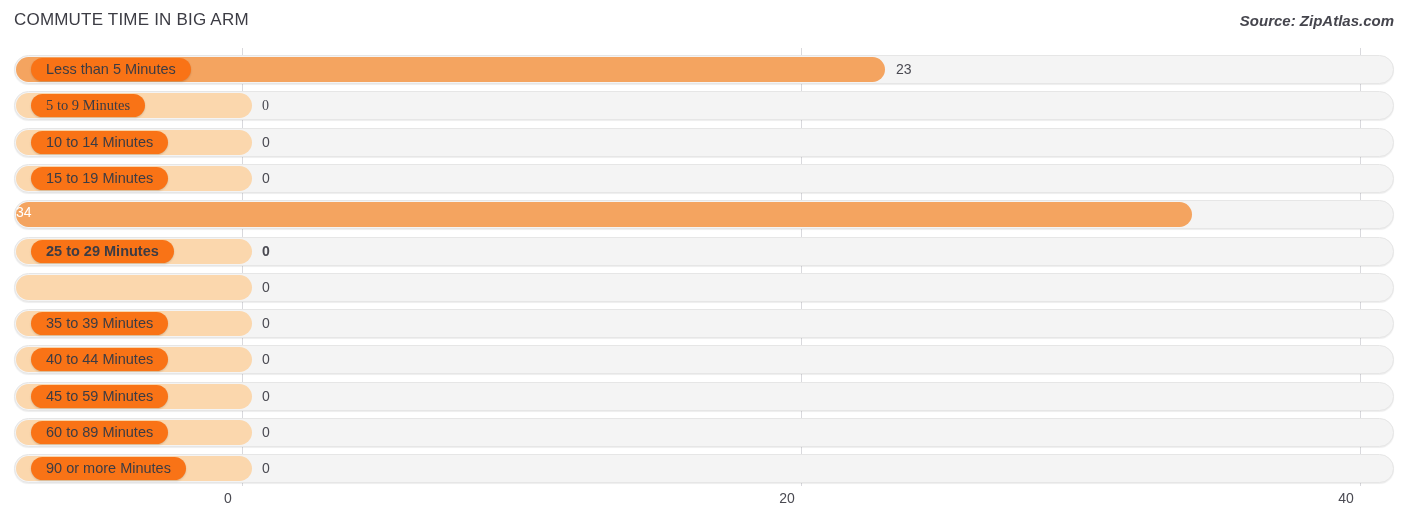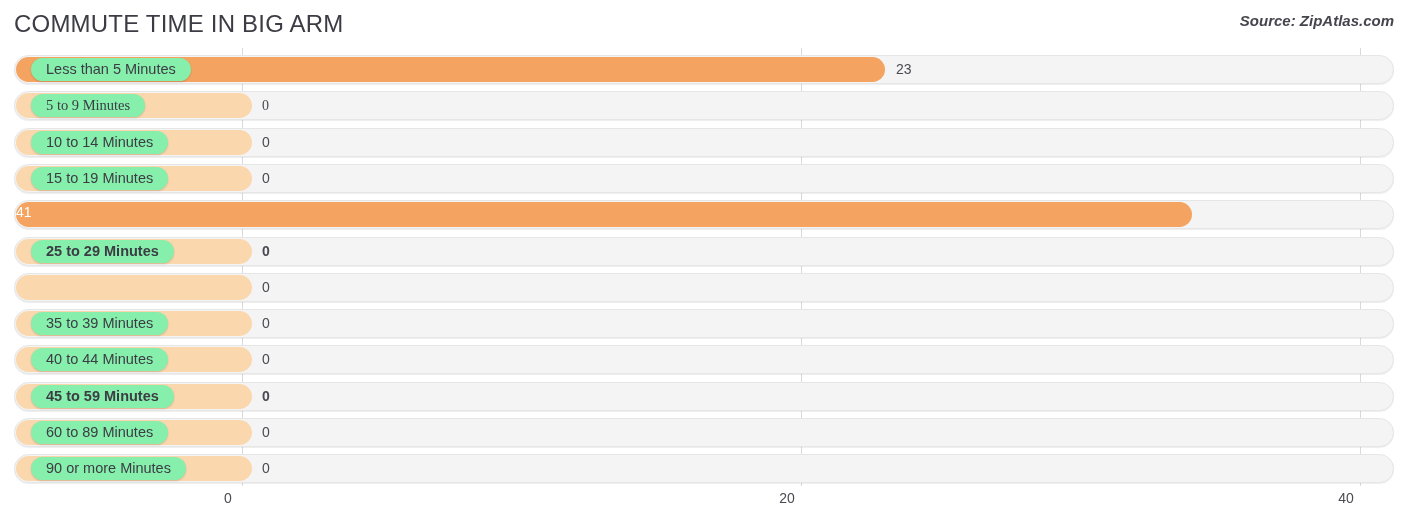--- a/index.html
+++ b/index.html
@@ -21,21 +21,21 @@
     position: absolute;
     left: 0;
     top: 0;
     width: 1406px;
     height: 48px;
   }
   #chart-title {
     position: absolute;
     left: 14px;
     top: 10px;
-    font-size: 24px;
+    font-size: 17px;
     font-weight: 400;
     letter-spacing: 0.2px;
     color: #3c3c44;
     white-space: nowrap;
   }
   #source-note {
     position: absolute;
     right: 12px;
     top: 12px;
     font-size: 15px;
@@ -123,21 +123,21 @@
     color: #4a4a52;
     white-space: nowrap;
   }
   .cat-label {
     position: absolute;
     left: 17px;
     top: 3px;
     height: 23px;
     line-height: 23px;
     padding: 0 15px;
-    background: #86efac;
+    background: #f97316;
     border-radius: 12px;
     font-size: 14.5px;
     color: #3c3c44;
     white-space: nowrap;
     box-shadow: 0 1px 2px rgba(0,0,0,0.16);
   }
 
   
   #axis {
     position: absolute;
@@ -190,21 +190,21 @@
       </div>
       <div class="row" style="top: 115.9px;">
         <div class="track"></div>
         <div class="bar zero" style="width: 236px;"></div>
         <div class="cat-label">15 to 19 Minutes</div>
         <div class="bar-value-out" style="left: 248px;">0</div>
       </div>
       <div class="row" style="top: 152.2px;">
         <div class="track"></div>
         <div class="bar" style="width: 1176.3px;"></div>
-        <div class="bar-value-in" style="width: 1176.3px; left: 2px;">41</div>
+        <div class="bar-value-in" style="width: 1176.3px; left: 2px;">34</div>
       </div>
       <div class="row" style="top: 188.5px; font-weight: bold;">
         <div class="track"></div>
         <div class="bar zero" style="width: 236px;"></div>
         <div class="cat-label">25 to 29 Minutes</div>
         <div class="bar-value-out" style="left: 248px;">0</div>
       </div>
       <div class="row" style="top: 224.8px;">
         <div class="track"></div>
         <div class="bar zero" style="width: 236px;"></div>
@@ -215,21 +215,21 @@
         <div class="bar zero" style="width: 236px;"></div>
         <div class="cat-label">35 to 39 Minutes</div>
         <div class="bar-value-out" style="left: 248px;">0</div>
       </div>
       <div class="row" style="top: 297.4px;">
         <div class="track"></div>
         <div class="bar zero" style="width: 236px;"></div>
         <div class="cat-label">40 to 44 Minutes</div>
         <div class="bar-value-out" style="left: 248px;">0</div>
       </div>
-      <div class="row" style="top: 333.7px; font-weight: bold;">
+      <div class="row" style="top: 333.7px;">
         <div class="track"></div>
         <div class="bar zero" style="width: 236px;"></div>
         <div class="cat-label">45 to 59 Minutes</div>
         <div class="bar-value-out" style="left: 248px;">0</div>
       </div>
       <div class="row" style="top: 370px;">
         <div class="track"></div>
         <div class="bar zero" style="width: 236px;"></div>
         <div class="cat-label">60 to 89 Minutes</div>
         <div class="bar-value-out" style="left: 248px;">0</div>

